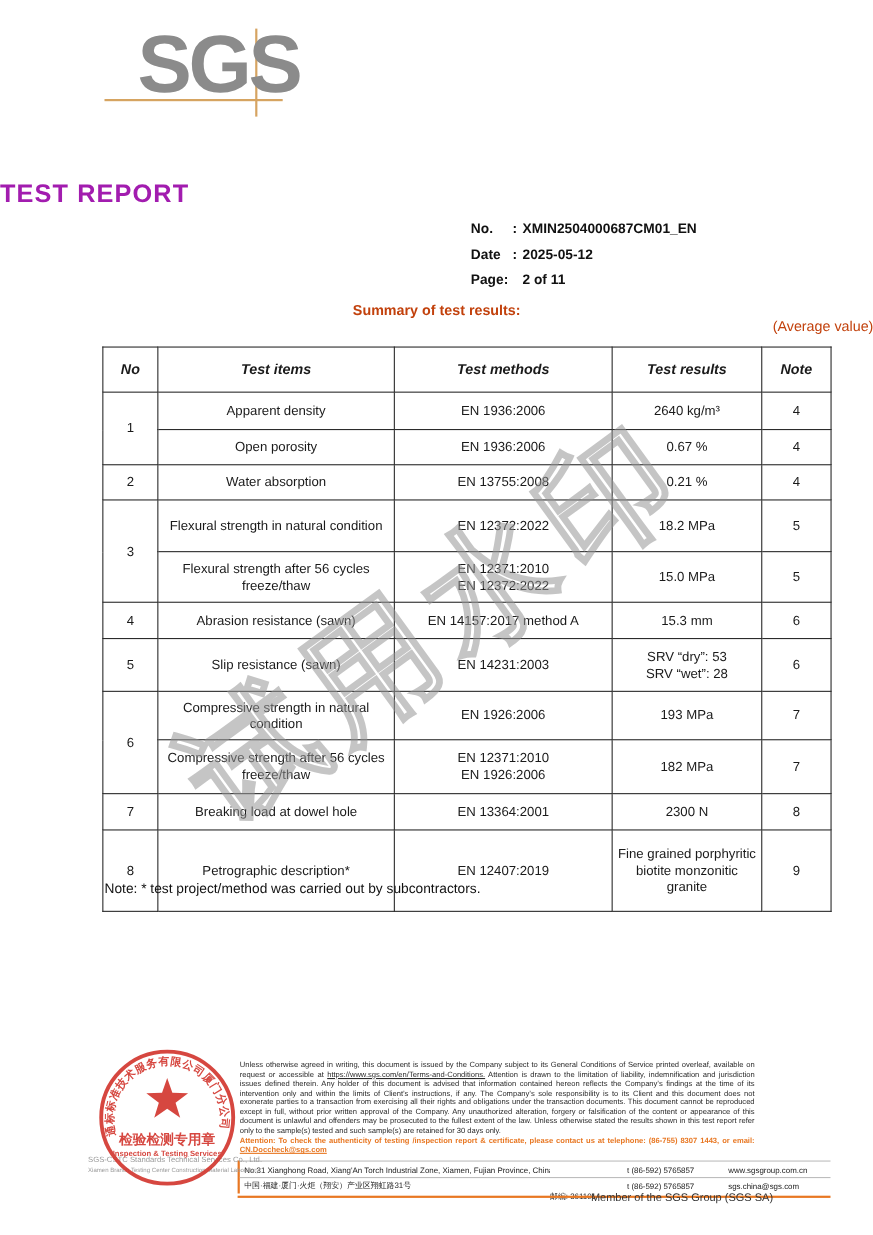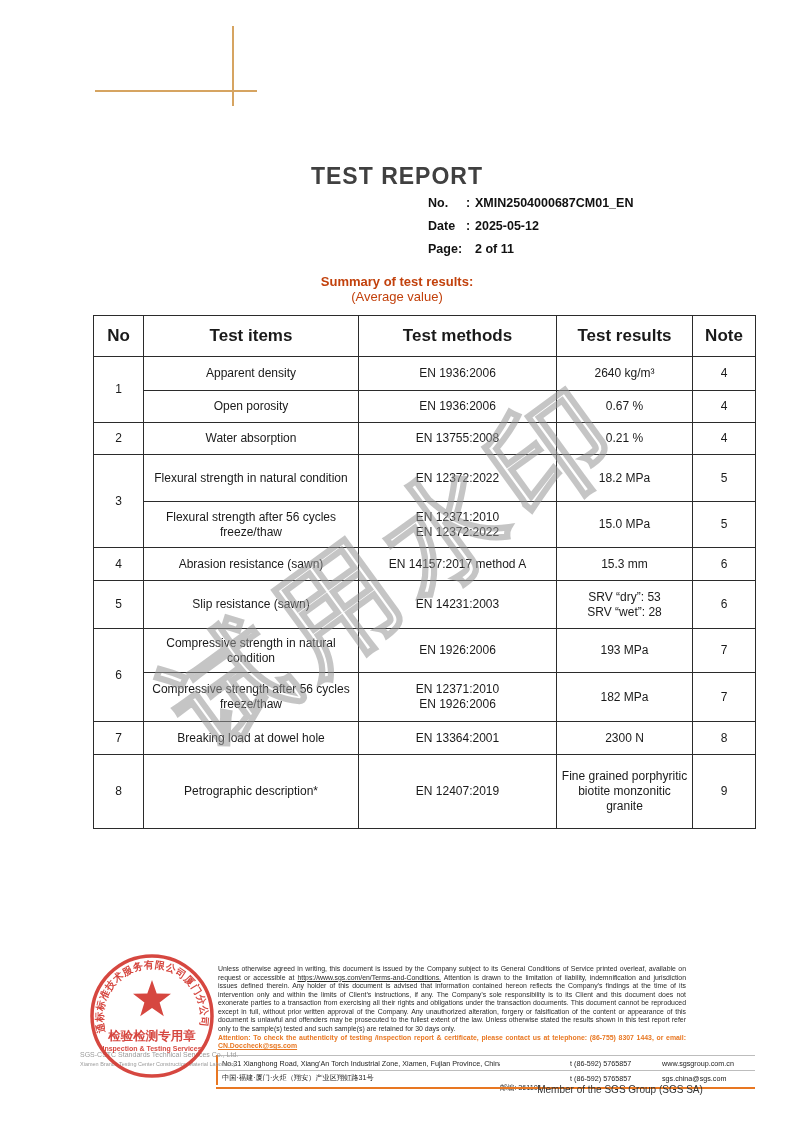--- a/index.html
+++ b/index.html
@@ -13,39 +13,39 @@
   .logo .sgs {
     position:absolute; left:30px; top:-8px;
     font-size:74px; font-weight:bold; letter-spacing:-3px;
     color:#8b8b8b; font-family:"Liberation Sans", sans-serif;
   }
   .logo .hline { position:absolute; left:0; top:66px; width:162px; height:2px; background:#d6a461; }
   .logo .vline { position:absolute; left:137px; top:2px; width:2px; height:80px; background:#d6a461; }
   
   .title {
     position:absolute; top:163px; left:0; width:100%;
-    text-align:center; font-size:23px; font-weight:bold; letter-spacing:1px; color:#404040;
+    text-align:left; font-size:23px; font-weight:bold; letter-spacing:1px; color:#a21caf;
   }
   .meta { position:absolute; top:196px; left:428px; font-size:12.5px; font-weight:bold; color:#111; }
-  .meta .row { display:flex; height:23px; }
+  .meta .row { display:flex; height:23px; align-items:center; }
   .meta .lbl { width:33px; }
   .meta .colon { width:14px; text-align:center; }
   .meta .val { white-space:nowrap; }
   
   .summary { position:absolute; top:274px; left:0; width:100%; text-align:center; color:#c2410c; }
   .summary .t1 { font-size:13px; font-weight:bold; }
-  .summary .t2 { font-size:13px; }
+  .summary .t2 { font-size:13px;text-align:right; }
   
   .table-wrap { position:absolute; top:315px; left:93px; width:662px; }
   table { border-collapse:collapse; width:662px; table-layout:fixed; }
   th, td {
     border:1px solid #2b2b2b; text-align:center; vertical-align:middle;
     font-size:12px; color:#1a1a1a; padding:2px 6px; line-height:1.25;
   }
-  th { font-size:17px; font-weight:bold; }
+  th { font-size:13px; font-weight:bold;font-style:italic; }
   .cell-line { display:block; }
   
   .note { position:absolute; top:801px; left:95px; font-size:12.5px; color:#111; }
   
   .watermark {
     position:absolute; left:50%; top:566px; z-index:6; pointer-events:none;
     transform:translate(-50%,-50%) rotate(-36deg);
     font-size:118px; font-weight:bold; letter-spacing:14px; white-space:nowrap;
     color:transparent; -webkit-text-stroke:2.5px rgba(150,150,150,0.55);
   }
@@ -76,20 +76,21 @@
   .member { position:absolute; top:1084px; left:480px; width:280px; text-align:center; font-size:10px; color:#333; }
 </style>
 </head>
 <body>
 
 <div class="page">
 
   <div class="logo">
     <div class="hline"></div>
     <div class="vline"></div>
+    <div class="sgs">SGS</div>
   </div>
 
   <div class="title">TEST REPORT</div>
   <div class="meta">
     <div class="row">
       <span class="lbl">No.</span>
       <span class="colon">:</span>
       <span class="val">XMIN2504000687CM01_EN</span>
     </div>
     <div class="row">
@@ -206,20 +207,21 @@
         <td>8</td>
         <td>Petrographic description*</td>
         <td>EN 12407:2019</td>
         <td style="padding:14px 2px">Fine grained porphyritic biotite monzonitic granite</td>
         <td>9</td>
       </tr>
     </tbody>
       </table>
   </div>
 
+  <div class="note">Note: * test project/method was carried out by subcontractors.</div>
 
   <div class="watermark">试用水印</div>
 
   <div class="stamp-company l1">SGS-CSTC Standards Technical Services Co., Ltd.</div>
   <div class="stamp-company l2">Xiamen Branch Testing Center Construction Material Laboratory</div>
 
   <svg class="stamp" width="132" height="138" viewBox="0 0 132 138">
     <circle cx="66" cy="66" r="60" fill="none" stroke="#d2342c" stroke-width="3.5"></circle>
     <polygon fill="#d2342c" points="66,30 70.7,43.5 85,43.8 73.6,52.5 77.8,66.2 66,58 54.2,66.2 58.4,52.5 47,43.8 61.3,43.5"></polygon>
     <defs>

